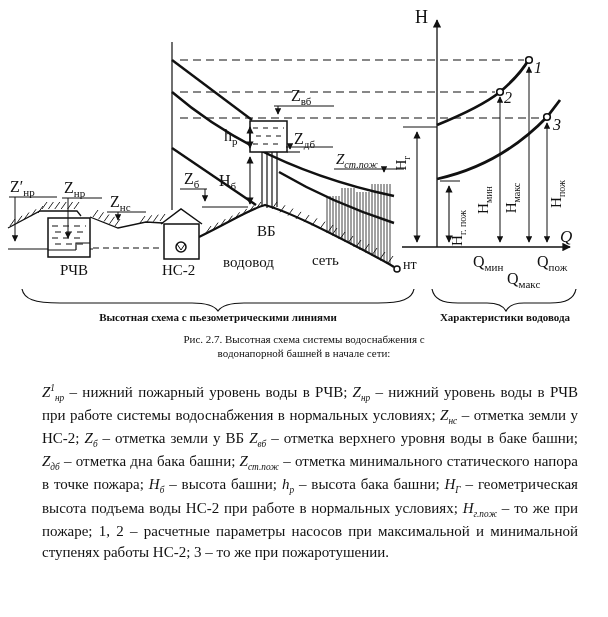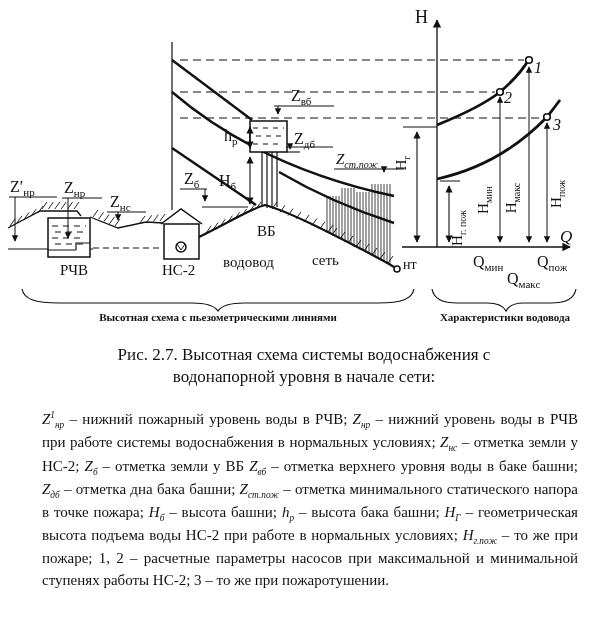--- a/index.html
+++ b/index.html
@@ -3,21 +3,21 @@
 <meta charset="utf-8">
 <style>
   html,body{margin:0;padding:0;background:#fff;}
   #page{width:608px;height:617px;background:#fff;color:#111;overflow:hidden;
         font-family:"Liberation Serif",serif;}
   #diagram{display:block;}
   svg text{font-family:"Liberation Serif",serif;fill:#111;}
   svg .it{font-style:italic;}
   svg .bold{font-weight:bold;}
   .ln{stroke:#111;fill:none;}
-  #caption{text-align:center;font-size:17px;line-height:1.3;margin-top:12px;}
+  #caption{text-align:center;font-size:11px;line-height:1.3;margin-top:0;}
   #legend{width:536px;margin:21px 28px 0 42px;font-size:15px;line-height:1.42;
           text-align:justify;}
   #legend .lv{font-style:italic;}
   #legend sub.ls,#legend sup.ls{font-style:italic;font-size:0.62em;}
 </style>
 </head>
 <body>
 
 <div id="page">
 
@@ -241,18 +241,18 @@
         <text x="473" y="267" font-size="16"><tspan>Q</tspan><tspan dy="4" font-size="11">мин</tspan></text>
         <text x="537" y="267" font-size="16"><tspan>Q</tspan><tspan dy="4" font-size="11">пож</tspan></text>
         <text x="507" y="284" font-size="16"><tspan>Q</tspan><tspan dy="4" font-size="11">макс</tspan></text>
         <text x="218" y="321" font-size="11" text-anchor="middle" class="bold"><tspan>Высотная схема с пьезометрическими линиями</tspan></text>
         <text x="505" y="321" font-size="11" text-anchor="middle" class="bold"><tspan>Характеристики водовода</tspan></text>
       </g>
 </svg>
 
 <div id="caption">
   <div>Рис. 2.7. Высотная схема системы водоснабжения с</div>
-  <div>водонапорной уровня в начале сети:</div>
+  <div>водонапорной башней в начале сети:</div>
 </div>
 
 <p id="legend"><span class="lv">Z</span><sup class="ls">1</sup><sub class="ls">нр</sub><span> – нижний пожарный уровень воды в РЧВ;  </span><span class="lv">Z</span><sub class="ls">нр</sub><span> – нижний уровень воды в РЧВ при работе системы водоснабжения в нормальных условиях;  </span><span class="lv">Z</span><sub class="ls">нс</sub><span> – отметка земли у НС-2;  </span><span class="lv">Z</span><sub class="ls">б</sub><span> – отметка земли у ВБ  </span><span class="lv">Z</span><sub class="ls">вб</sub><span> – отметка верхнего уровня воды в баке башни;  </span><span class="lv">Z</span><sub class="ls">дб</sub><span> – отметка дна бака башни;  </span><span class="lv">Z</span><sub class="ls">ст.пож</sub><span> – отметка минимального статического напора в точке пожара;  </span><span class="lv">Н</span><sub class="ls">б</sub><span> – высота башни;  </span><span class="lv">h</span><sub class="ls">р</sub><span> – высота бака башни;  </span><span class="lv">Н</span><sub class="ls">Г</sub><span> – геометрическая высота подъема воды НС-2 при работе в нормальных условиях;  </span><span class="lv">Н</span><sub class="ls">г.пож</sub><span> – то же при пожаре; 1, 2  – расчетные параметры насосов при максимальной и минимальной ступенях работы НС-2; 3 – то же при пожаротушении.</span></p>
 
 </div>
 
 </body></html>

